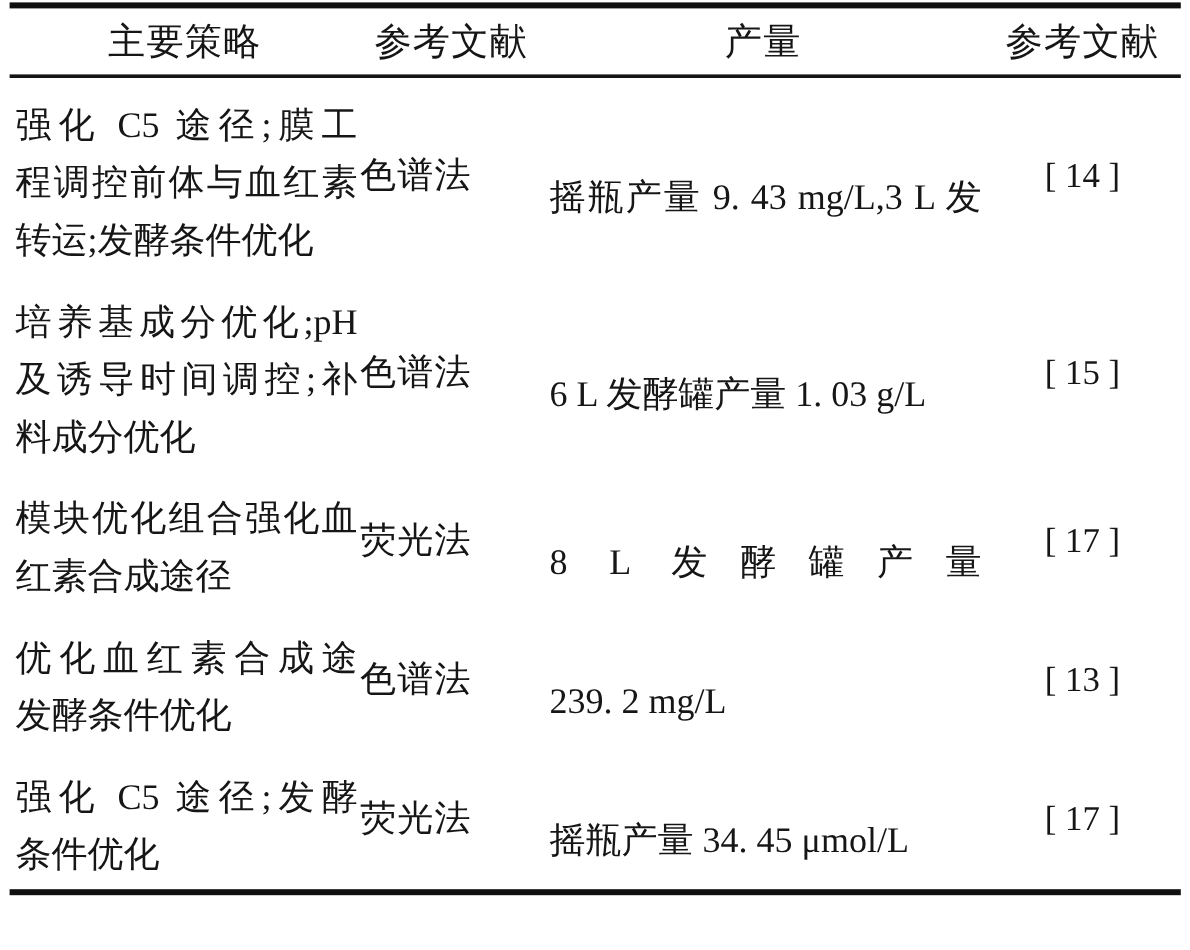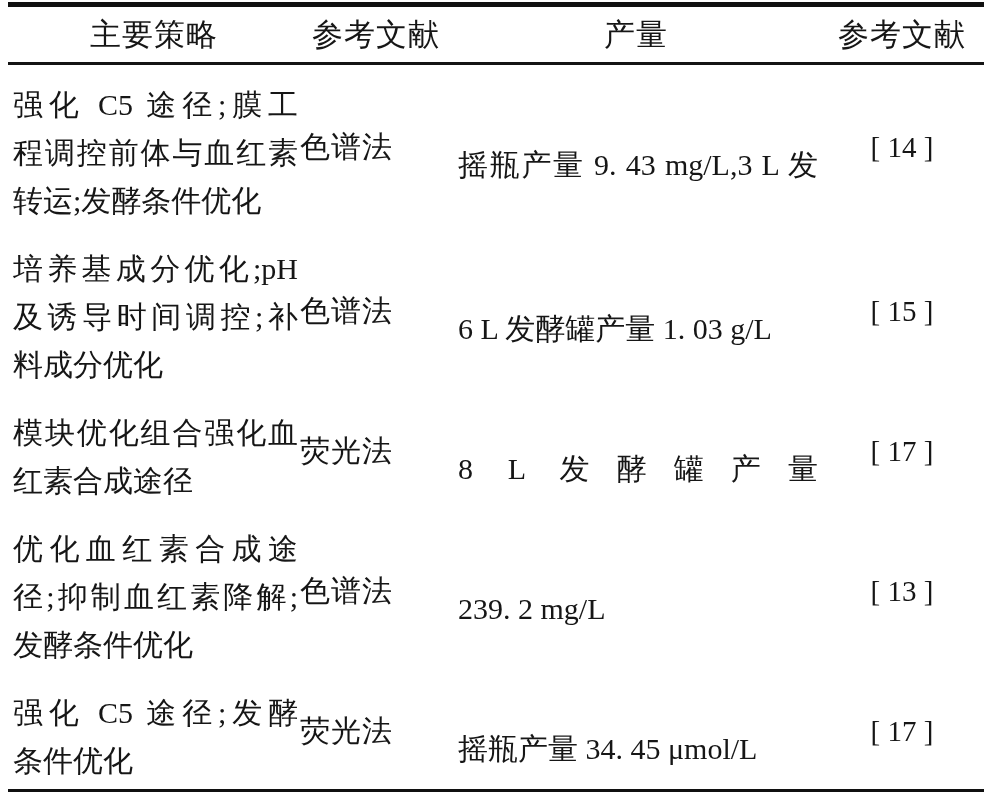--- a/index.html
+++ b/index.html
@@ -110,21 +110,20 @@
     <div class="cell c-method">荧光法</div>
     <div class="cell c-yield">
         <div class="tline just">8 L 发酵罐产量</div>
       </div>
     <div class="cell c-ref">[ 17 ]</div>
   </div>
 
   <div class="grid-row body-row">
     <div class="cell c-strategy">
         <div class="tline just">优化血红素合成途</div>
-        <div class="tline just">径;抑制血红素降解;</div>
         <div class="tline">发酵条件优化</div>
       </div>
     <div class="cell c-method">色谱法</div>
     <div class="cell c-yield">
         <div class="tline">239. 2 mg/L</div>
       </div>
     <div class="cell c-ref">[ 13 ]</div>
   </div>
 
   <div class="grid-row body-row">

